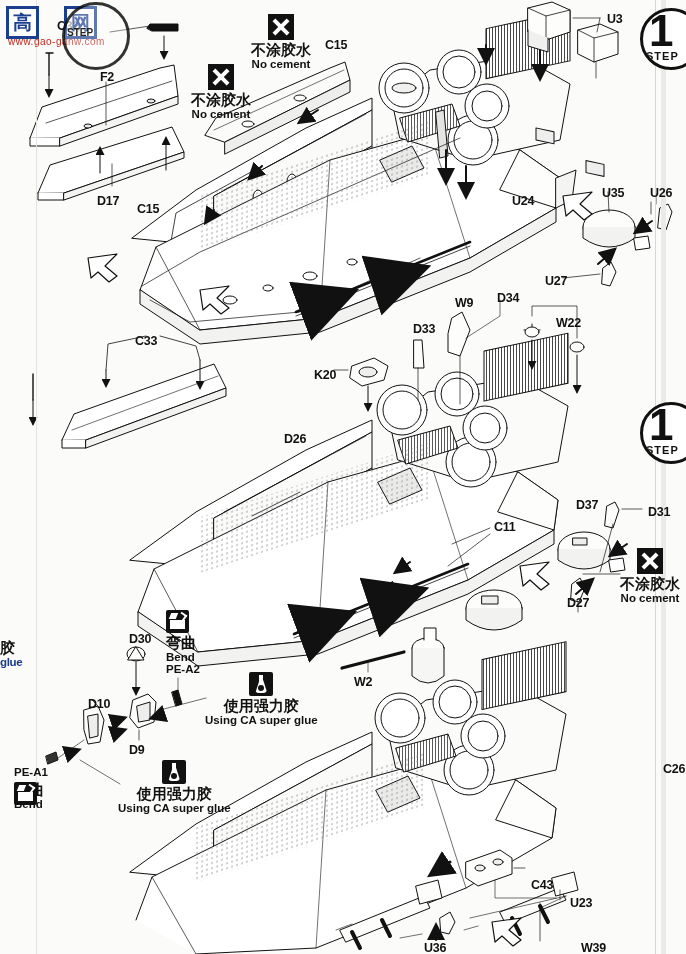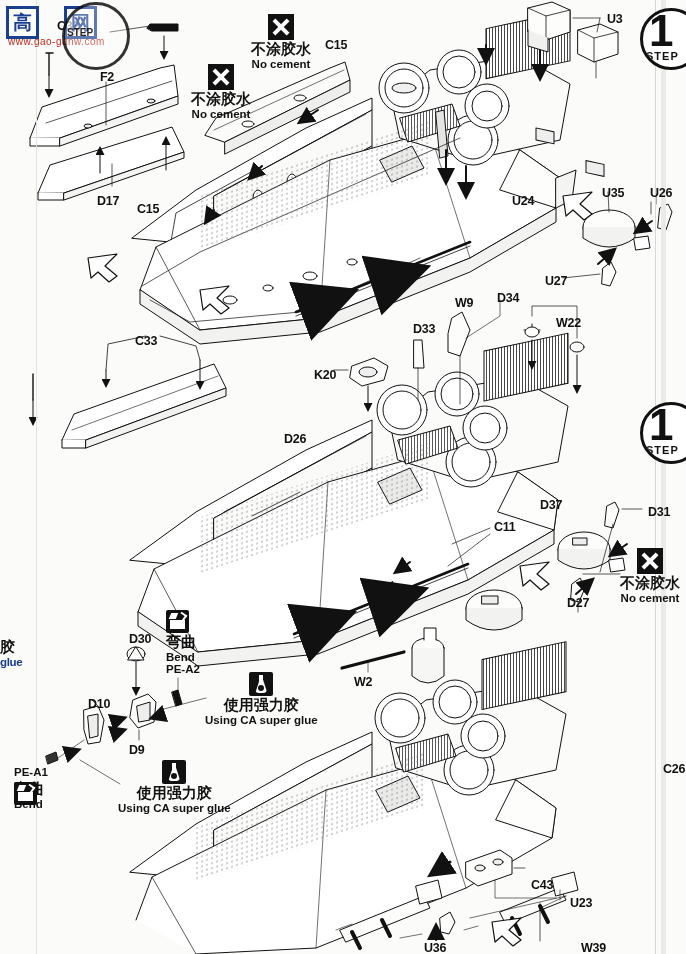--- a/index.html
+++ b/index.html
@@ -9,21 +9,21 @@
 
   
   .page-edge-right{position:absolute;top:0;bottom:0;width:1px;background:#d6d6d2;}
   .page-edge-right.b{background:#eceae6;width:5px;}
   .page-edge-left{position:absolute;top:0;bottom:0;left:36px;width:1px;background:#e6e4e0;}
 
   
   .lbl{position:absolute;font-weight:bold;color:#111;white-space:nowrap;
        letter-spacing:-0.3px;font-family:"Liberation Sans",sans-serif;}
   .part{font-size:12.5px;font-weight:bold;}
-  .cn{font-size:15px;font-weight:bold;font-family:Liberation Serif, serif;line-height:1.05;}
+  .cn{font-size:15px;font-weight:bold;font-family:Liberation Sans, sans-serif;line-height:1.05;}
   .en{font-size:11.5px;font-weight:bold;line-height:1.05;}
 
   
   .note{position:absolute;text-align:center;color:#111;}
   .note .ico{margin:0 auto 2px auto;}
   .xicon{width:26px;height:26px;background:#111;position:relative;}
   .xicon:before,.xicon:after{content:"";position:absolute;left:3px;right:3px;top:11px;
         height:4px;background:#fff;}
   .xicon:before{transform:rotate(45deg);}
   .xicon:after{transform:rotate(-45deg);}
@@ -446,21 +446,21 @@
   <div class="lbl part" style="left:602px;top:186px">U35</div>
   <div class="lbl part" style="left:650px;top:186px">U26</div>
   <div class="lbl part" style="left:545px;top:274px">U27</div>
   <div class="lbl part" style="left:497px;top:291px">D34</div>
   <div class="lbl part" style="left:455px;top:296px">W9</div>
   <div class="lbl part" style="left:556px;top:316px">W22</div>
   <div class="lbl part" style="left:413px;top:322px">D33</div>
   <div class="lbl part" style="left:135px;top:334px">C33</div>
   <div class="lbl part" style="left:314px;top:368px">K20</div>
   <div class="lbl part" style="left:284px;top:432px">D26</div>
-  <div class="lbl part" style="left:540px;top:498px">D37</div>
+  <div class="lbl part" style="left:576px;top:498px">D37</div>
   <div class="lbl part" style="left:648px;top:505px">D31</div>
   <div class="lbl part" style="left:494px;top:520px">C11</div>
   <div class="lbl part" style="left:567px;top:596px">D27</div>
   <div class="lbl part" style="left:129px;top:632px">D30</div>
   <div class="lbl part" style="left:354px;top:675px">W2</div>
   <div class="lbl part" style="left:88px;top:697px">D10</div>
   <div class="lbl part" style="left:129px;top:743px">D9</div>
   <div class="lbl part" style="left:531px;top:878px">C43</div>
   <div class="lbl part" style="left:570px;top:896px">U23</div>
   <div class="lbl part" style="left:424px;top:941px">U36</div>

